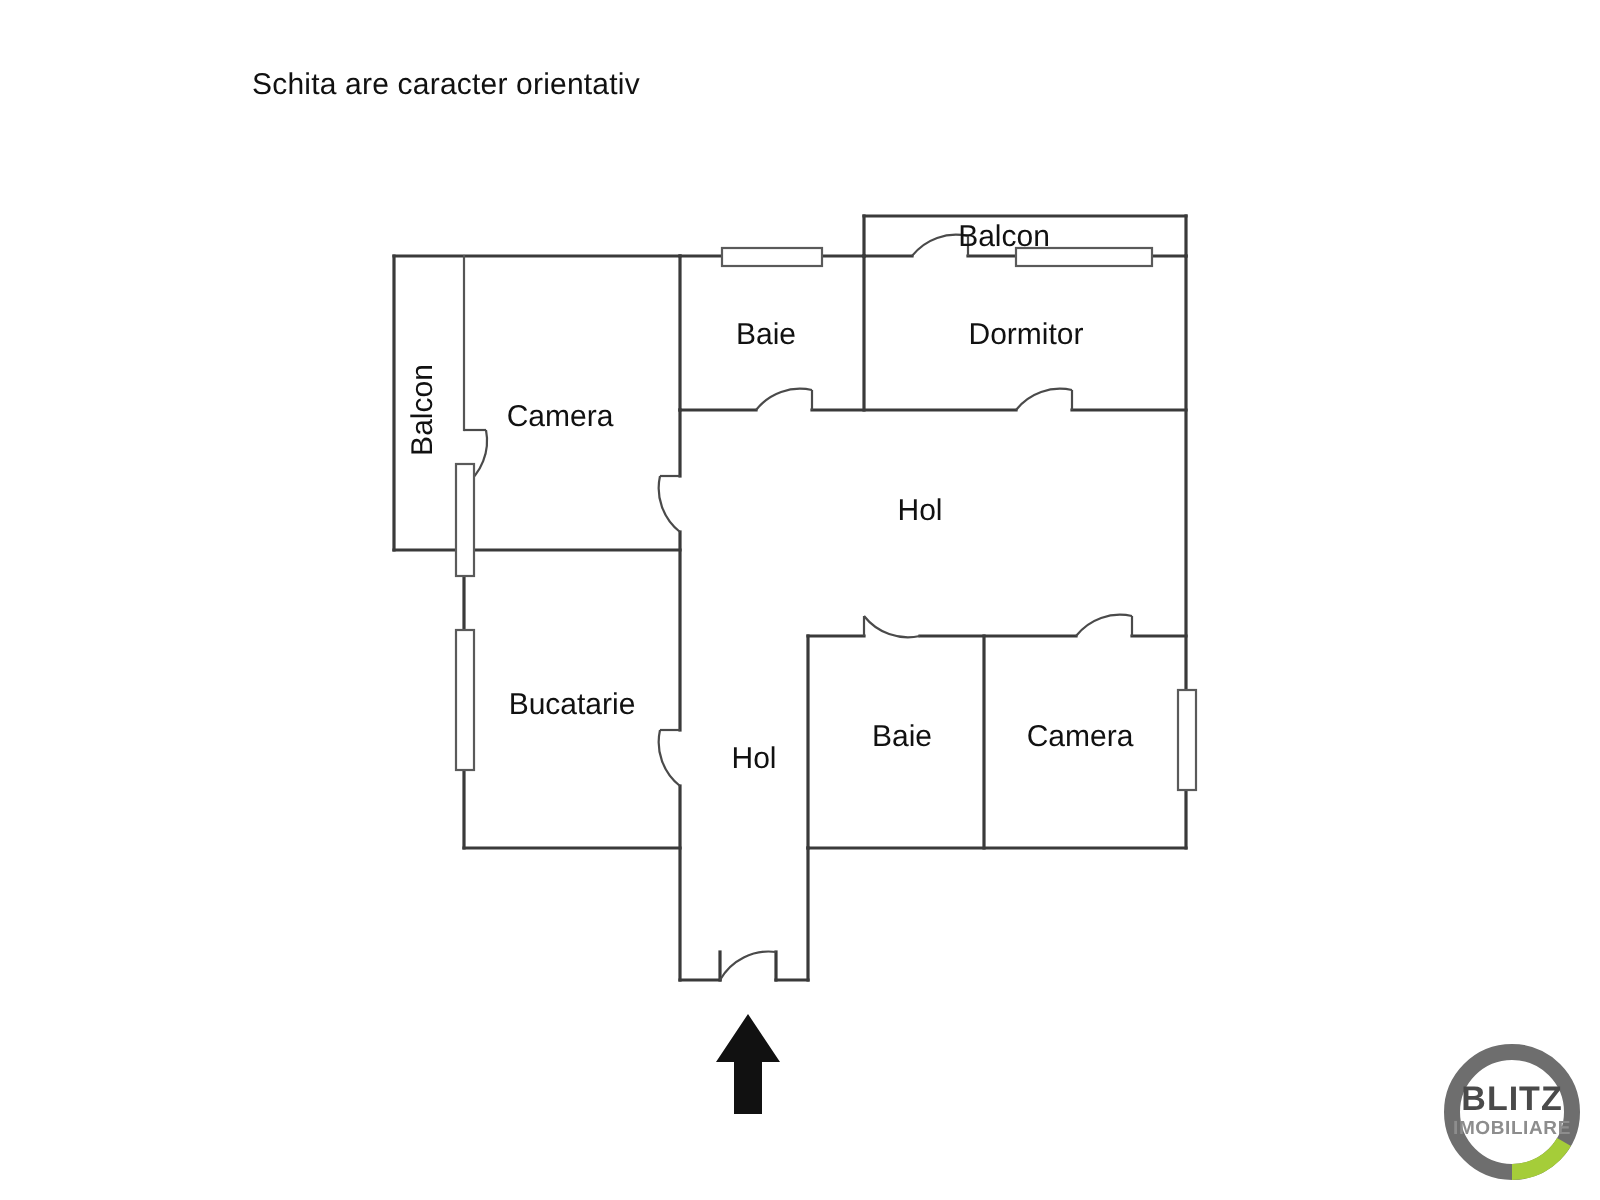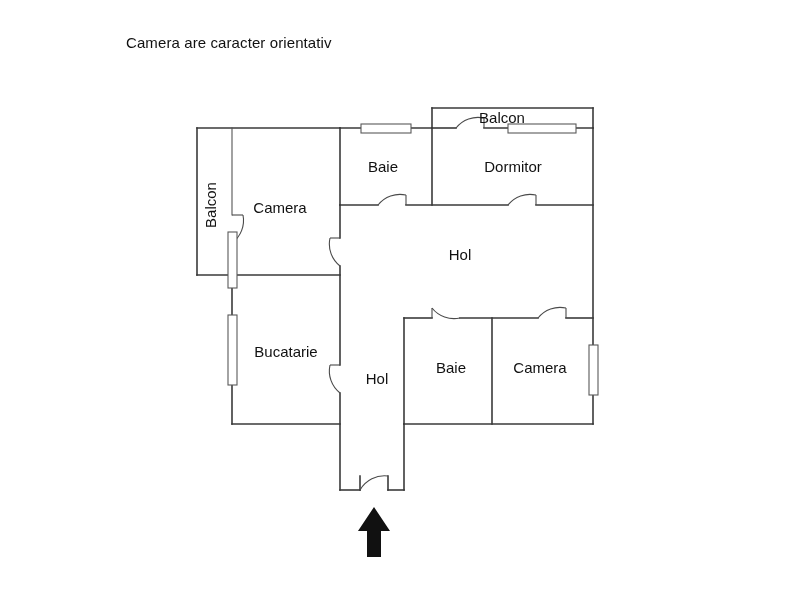--- a/index.html
+++ b/index.html
@@ -91,21 +91,21 @@
     fill: #8d8d8d;
     text-anchor: middle;
     letter-spacing: 0.3px;
   }
 </style>
 </head>
 <body>
 
 <div id="page-root">
 
-  <div class="plan-title">Camera are caracter orientativ</div>
+  <div class="plan-title">Schita are caracter orientativ</div>
 
   <svg id="floorplan-svg" width="800" height="600" viewBox="0 0 800 600">
 
     <g>
 
       <path class="wall" d="M 197 128 L 197 275"></path>
       <path class="wall" d="M 197 128 L 340 128"></path>
       <path class="wall" d="M 197 275 L 340 275"></path>
 
       <path class="wall-thin" d="M 232 128 L 232 215"></path>
@@ -199,14 +199,22 @@
       <text class="room-label" x="377" y="380">Hol</text>
       <text class="room-label" x="451" y="369">Baie</text>
       <text class="room-label" x="540" y="369">Camera</text>
     </g>
 
     <g>
       <path class="entry-arrow" d="M 374 507 L 390 531 L 381 531 L 381 557 L 367 557 L 367 531 L 358 531 Z"></path>
     </g>
   </svg>
 
+  <div class="logo-wrap">
+    <svg width="76" height="76" viewBox="0 0 76 76">
+      <circle cx="38" cy="38" r="30" fill="none" stroke="#6e6e6e" stroke-width="8"></circle>
+      <path d="M 38 68 A 30 30 0 0 0 64.0 53.0" fill="none" stroke="#a5cd39" stroke-width="8" stroke-linecap="butt"></path>
+      <text class="logo-text-blitz" x="38" y="37">BLITZ</text>
+      <text class="logo-text-imob" x="38" y="49">IMOBILIARE</text>
+    </svg>
+  </div>
 
 </div>
 
 </body></html>

